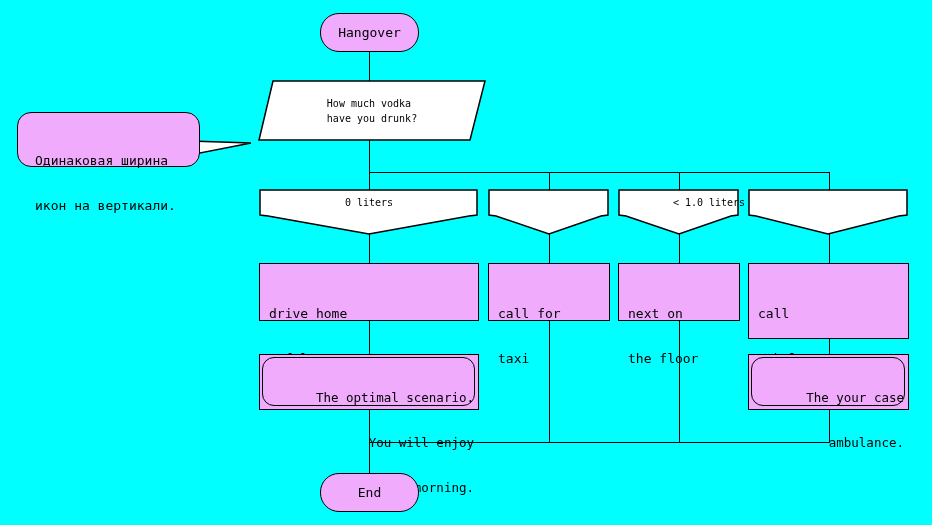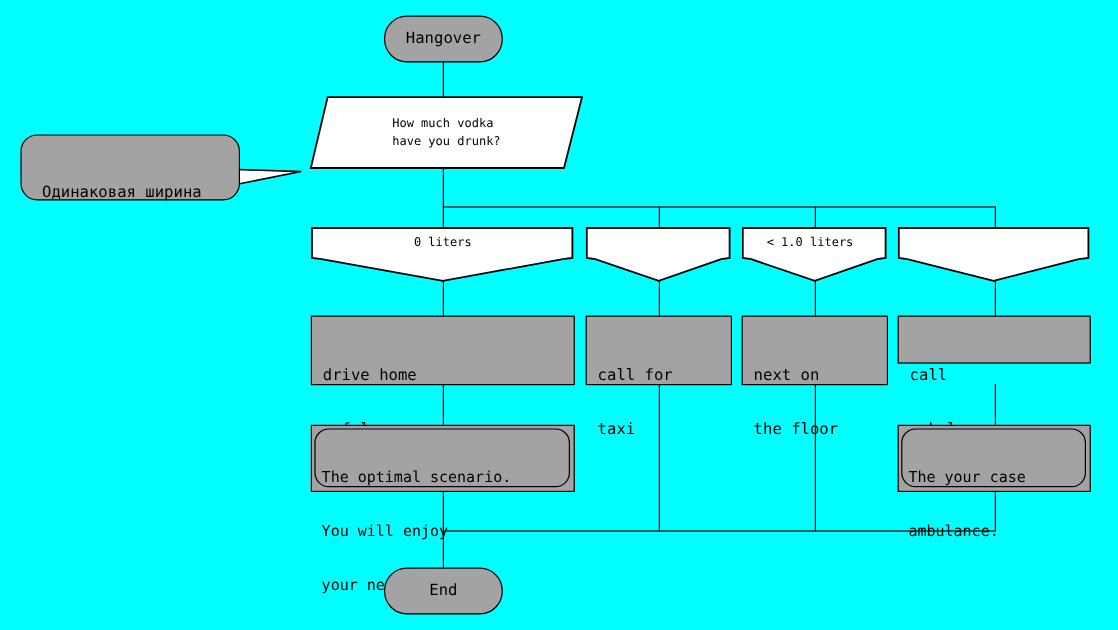--- a/index.html
+++ b/index.html
@@ -6,21 +6,21 @@
   .canvas {
     position:relative; width:932px; height:525px;
     background:#00FFFF; overflow:hidden;
     font-family:"DejaVu Sans Mono","Liberation Mono",monospace;
     color:#000;
   }
   .line { position:absolute; background:#000; }
   .vline { width:1px; }
   .hline { height:1px; }
   .shape {
-    position:absolute; background:#a3a3a3; border:1.5px solid #000;
+    position:absolute; background:#f0abfc; border:1.5px solid #000;
     box-sizing:border-box;
   }
   .stadium {
     border-radius:19px; display:flex; align-items:center; justify-content:center;
     font-size:13px;
   }
   .svg-shape { position:absolute; display:block; }
   .qtext {
     position:absolute; display:flex; flex-direction:column;
     align-items:center; justify-content:center; font-size:10px; line-height:15px;
@@ -35,21 +35,21 @@
   }
   .callout {
     border-radius:14px; font-size:13px; line-height:15px;
     padding:10px 0 0 17px; white-space:pre;
   }
   .note-outer { border-width:1.2px; }
   .note-inner {
     position:absolute; left:2px; right:3px; top:2px; bottom:3px;
     border:1.2px solid #000; border-radius:12px;
     font-size:12.5px; line-height:15px; padding:2px 0 0 5px;
-    box-sizing:border-box; white-space:pre;
+    box-sizing:border-box; white-space:pre;text-align:right;
   }
 </style>
 </head>
 <body>
 
 <div class="canvas">
 
   <div class="line vline" style="left:369px;top:51px;height:31px"></div>
   <div class="line vline" style="left:369px;top:140px;height:52px"></div>
   <div class="line hline" style="left:369px;top:172px;width:461px"></div>
@@ -84,54 +84,55 @@
       <div>How much vodka</div>
       <div>have you drunk?</div>
     </div>
   </div>
 
   <svg class="svg-shape" style="left:189px;top:128px" width="66" height="30" viewBox="0 0 66 30">
     <polygon points="1,13 62,15 1,27" fill="#FFFFFF" stroke="#000000" stroke-width="1.3"></polygon>
   </svg>
   <div class="shape callout" style="left:17px;top:112px;width:183px;height:55px">
     <div>Одинаковая ширина</div>
+    <div>икон на вертикали.</div>
   </div>
 
   <svg class="svg-shape" style="left:259px;top:189px" width="220" height="47" viewBox="0 0 220 47">
     <polygon points="1,1 218,1 218,26 210,27 110,45 9,27 1,26" fill="#FFFFFF" stroke="#000000" stroke-width="1.5"></polygon>
   </svg>
   <div class="banner-label" style="left:259px;top:190px;width:220px">0 liters</div>
 
   <svg class="svg-shape" style="left:488px;top:189px" width="122" height="47" viewBox="0 0 122 47">
     <polygon points="1,1 120,1 120,26 113,27 61,45 8,27 1,26" fill="#FFFFFF" stroke="#000000" stroke-width="1.5"></polygon>
   </svg>
 
   <svg class="svg-shape" style="left:618px;top:189px" width="122" height="47" viewBox="0 0 122 47">
     <polygon points="1,1 120,1 120,26 113,27 61,45 8,27 1,26" fill="#FFFFFF" stroke="#000000" stroke-width="1.5"></polygon>
   </svg>
-  <div class="banner-label" style="left:614px;top:190px;width:122px">&lt; 1.0 liters</div>
+  <div class="banner-label" style="left:648px;top:190px;width:122px">&lt; 1.0 liters</div>
 
   <svg class="svg-shape" style="left:748px;top:189px" width="161" height="47" viewBox="0 0 161 47">
     <polygon points="1,1 159,1 159,26 151,27 80,45 8,27 1,26" fill="#FFFFFF" stroke="#000000" stroke-width="1.5"></polygon>
   </svg>
   <div class="banner-label" style="left:748px;top:190px;width:161px"></div>
 
   <div class="shape action" style="left:488px;top:263px;width:122px;height:58px">
     <div>call for</div>
     <div>taxi</div>
   </div>
   <div class="shape action" style="left:259px;top:263px;width:220px;height:58px">
     <div>drive home</div>
     <div>safely</div>
   </div>
   <div class="shape action" style="left:618px;top:263px;width:122px;height:58px">
     <div>next on</div>
     <div>the floor</div>
   </div>
-  <div class="shape action" style="left:748px;top:263px;width:161px;height:40px">
+  <div class="shape action" style="left:748px;top:263px;width:161px;height:76px">
     <div>call</div>
     <div>ambulance</div>
   </div>
 
   <div class="shape note-outer" style="left:259px;top:354px;width:220px;height:56px">
     <div class="note-inner">
       <div>The optimal scenario.</div>
       <div>You will enjoy</div>
       <div>your next morning.</div>
     </div>

